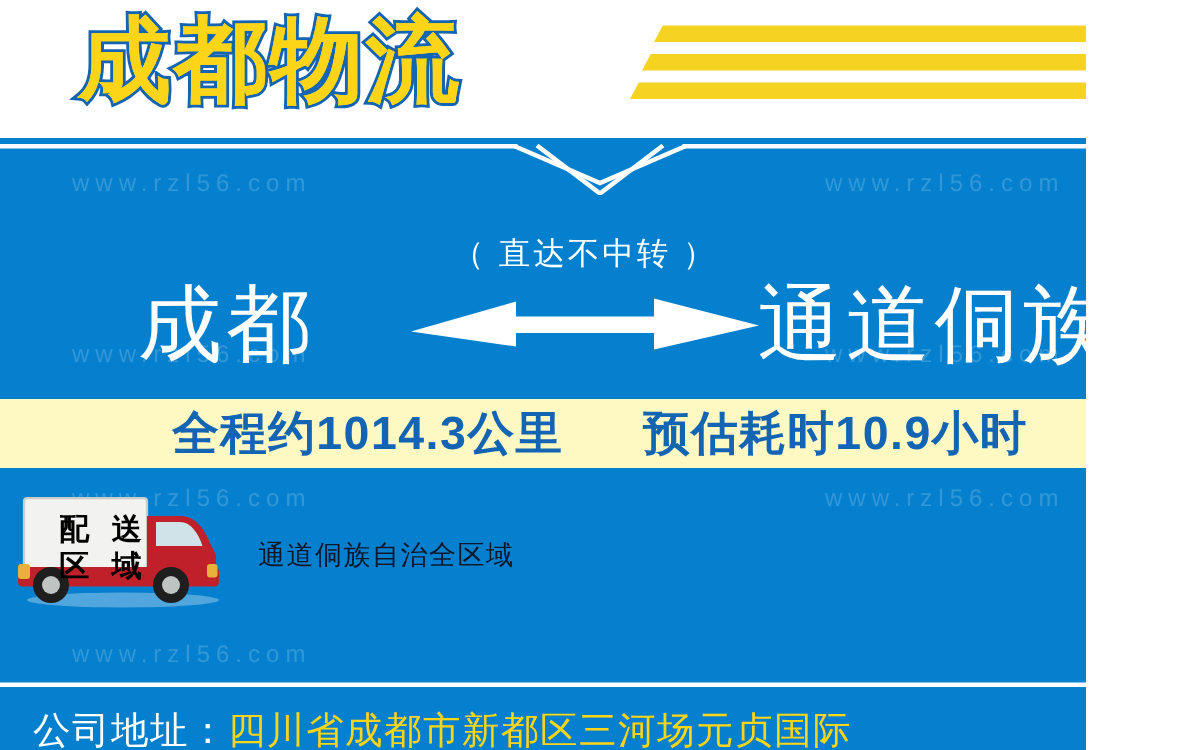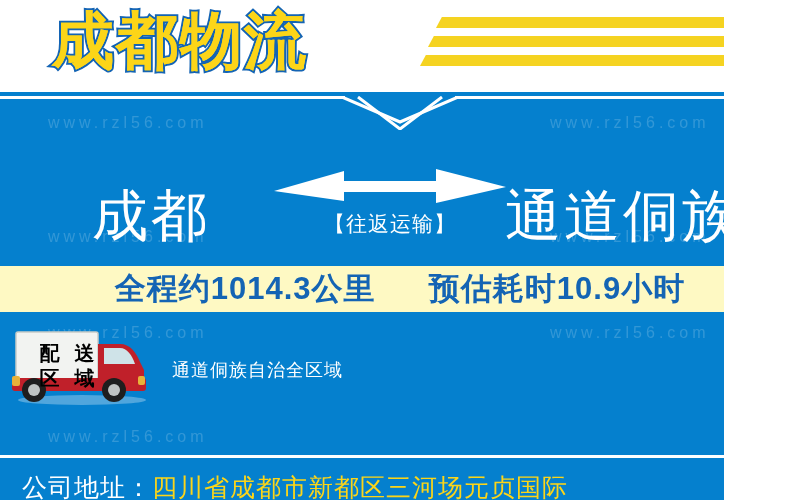--- a/index.html
+++ b/index.html
@@ -115,21 +115,21 @@
   .truck svg{display:block;}
   .truck-label-grid{
     position:absolute;left:24px;top:14px;width:70px;height:50px;
     display:grid;grid-template-columns:1fr 1fr;grid-template-rows:1fr 1fr;
     align-items:center;justify-items:center;
     color:#000;font-size:20px;font-weight:bold;line-height:22px;
     pointer-events:none;
   }
   .delivery-area{
     position:absolute;left:172px;top:36px;
-    color:#ffffff;font-size:18px;letter-spacing:1px;white-space:nowrap;
+    color:#0f172a;font-size:18px;letter-spacing:1px;white-space:nowrap;
   }
 
   
   .bottom-rule{
     position:absolute;left:0;top:363px;width:800px;height:3px;background:#ffffff;
   }
   .address{
     position:absolute;left:22px;top:378px;
     font-size:25px;line-height:34px;white-space:nowrap;letter-spacing:1px;
   }
@@ -187,26 +187,26 @@
           <path d="M2 1 L60 26 L118 1" fill="none" stroke="#ffffff" stroke-width="3"></path>
           <path d="M18 1 L60 33 L102 1" fill="none" stroke="#ffffff" stroke-width="3"></path>
         </svg>
       </div>
     </div>
 
     <div class="route">
       <div class="city city-from">成都</div>
 
       <div class="mid">
+        <div class="mid-top">（ 直达不中转 ）</div>
         <div class="arrow">
           <svg width="240" height="40" viewBox="0 0 240 40">
             <path d="M4 26 L74 6 L74 16 L166 16 L166 4 L236 22 L166 38 L166 27 L74 27 L74 36 Z" fill="#ffffff"></path>
           </svg>
         </div>
-        <div class="mid-bot">【往返运输】</div>
       </div>
 
       <div class="city city-to">通道侗族</div>
     </div>
 
     <div class="stats">
       <div class="stats-inner">
         <span>全程约1014.3公里</span>
         <span class="stats-gap"></span>
         <span>预估耗时10.9小时</span>

